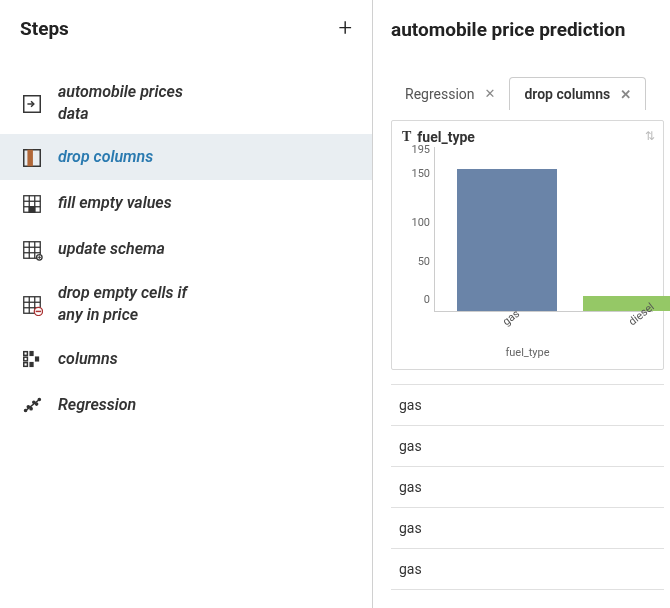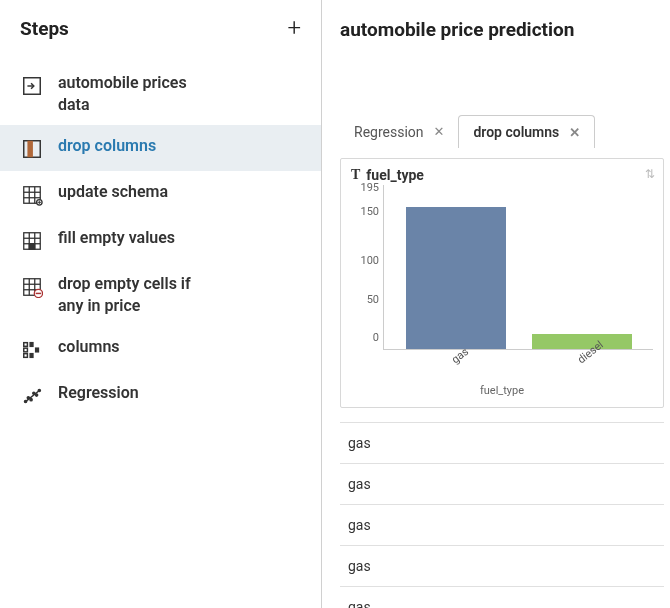--- a/index.html
+++ b/index.html
@@ -7,24 +7,25 @@
     font-family: -apple-system, BlinkMacSystemFont, "Segoe UI", Roboto, sans-serif;
     font-size: 14px;
     color: #333;
     background: #fff;
     width: 670px;
     height: 608px;
     overflow: hidden;
     display: flex;
   }
   .left-panel {
-    width: 322px;
+    width: 373px;
     border-right: 1px solid #d0d0d0;
     display: flex;
     flex-direction: column;
+    gap: 9px;
   }
   .left-header {
     display: flex;
     align-items: center;
     justify-content: space-between;
     padding: 16px 20px 22px 20px;
   }
   .left-header h2 {
     font-size: 19px;
     font-weight: 700;
@@ -36,24 +37,25 @@
     color: #222;
     cursor: pointer;
     line-height: 1;
   }
   .steps-list {
     display: flex;
     flex-direction: column;
   }
   .step-item {
     display: flex;
-    align-items: flex-start;
+    align-items: center;
     padding: 10px 20px 10px 20px;
     gap: 14px;
     cursor: pointer;
+    font-style: italic;
   }
   .step-item.selected {
     background: #e9eef2;
   }
   .step-item.selected .step-label {
     color: #2a7ab0;
     font-weight: 600;
   }
   .step-icon {
     width: 24px;
@@ -76,21 +78,21 @@
     flex: 1;
     padding: 18px 6px 0 18px;
     display: flex;
     flex-direction: column;
     overflow: hidden;
   }
   .right-title {
     font-size: 19px;
     font-weight: 700;
     color: #222;
-    margin-bottom: 74px;
+    margin-bottom: 36px;
   }
   .tabs {
     display: flex;
     align-items: center;
     gap: 0;
     margin-bottom: 10px;
   }
   .tab {
     display: flex;
     align-items: center;
@@ -230,39 +232,39 @@
 
 
     <div class="step-item">
       <span class="step-icon">
         <svg width="22" height="22" viewBox="0 0 24 24" fill="none" stroke="#333" stroke-width="1.4">
             <rect x="3" y="3" width="18" height="18"></rect>
             <line x1="3" y1="9" x2="21" y2="9"></line>
             <line x1="3" y1="15" x2="21" y2="15"></line>
             <line x1="9" y1="3" x2="9" y2="21"></line>
             <line x1="15" y1="3" x2="15" y2="21"></line>
-            <circle cx="20" cy="20" r="3" fill="#fff"></circle>
-            <path d="M20 18v4M18 20h4" stroke-width="1"></path>
-          </svg>
-      </span>
-      <span class="step-label">update schema</span>
+            <rect x="9" y="15" width="6" height="6" fill="#333"></rect>
+          </svg>
+      </span>
+      <span class="step-label">fill empty values</span>
     </div>
 
     <div class="step-item">
       <span class="step-icon">
         <svg width="22" height="22" viewBox="0 0 24 24" fill="none" stroke="#333" stroke-width="1.4">
             <rect x="3" y="3" width="18" height="18"></rect>
             <line x1="3" y1="9" x2="21" y2="9"></line>
             <line x1="3" y1="15" x2="21" y2="15"></line>
             <line x1="9" y1="3" x2="9" y2="21"></line>
             <line x1="15" y1="3" x2="15" y2="21"></line>
-            <rect x="9" y="15" width="6" height="6" fill="#333"></rect>
-          </svg>
-      </span>
-      <span class="step-label">fill empty values</span>
+            <circle cx="20" cy="20" r="3" fill="#fff"></circle>
+            <path d="M20 18v4M18 20h4" stroke-width="1"></path>
+          </svg>
+      </span>
+      <span class="step-label">update schema</span>
     </div>
 
     <div class="step-item">
       <span class="step-icon">
         <svg width="22" height="22" viewBox="0 0 24 24" fill="none" stroke="#333" stroke-width="1.4">
             <rect x="3" y="3" width="18" height="18"></rect>
             <line x1="3" y1="9" x2="21" y2="9"></line>
             <line x1="3" y1="15" x2="21" y2="15"></line>
             <line x1="9" y1="3" x2="9" y2="21"></line>
             <line x1="15" y1="3" x2="15" y2="21"></line>

